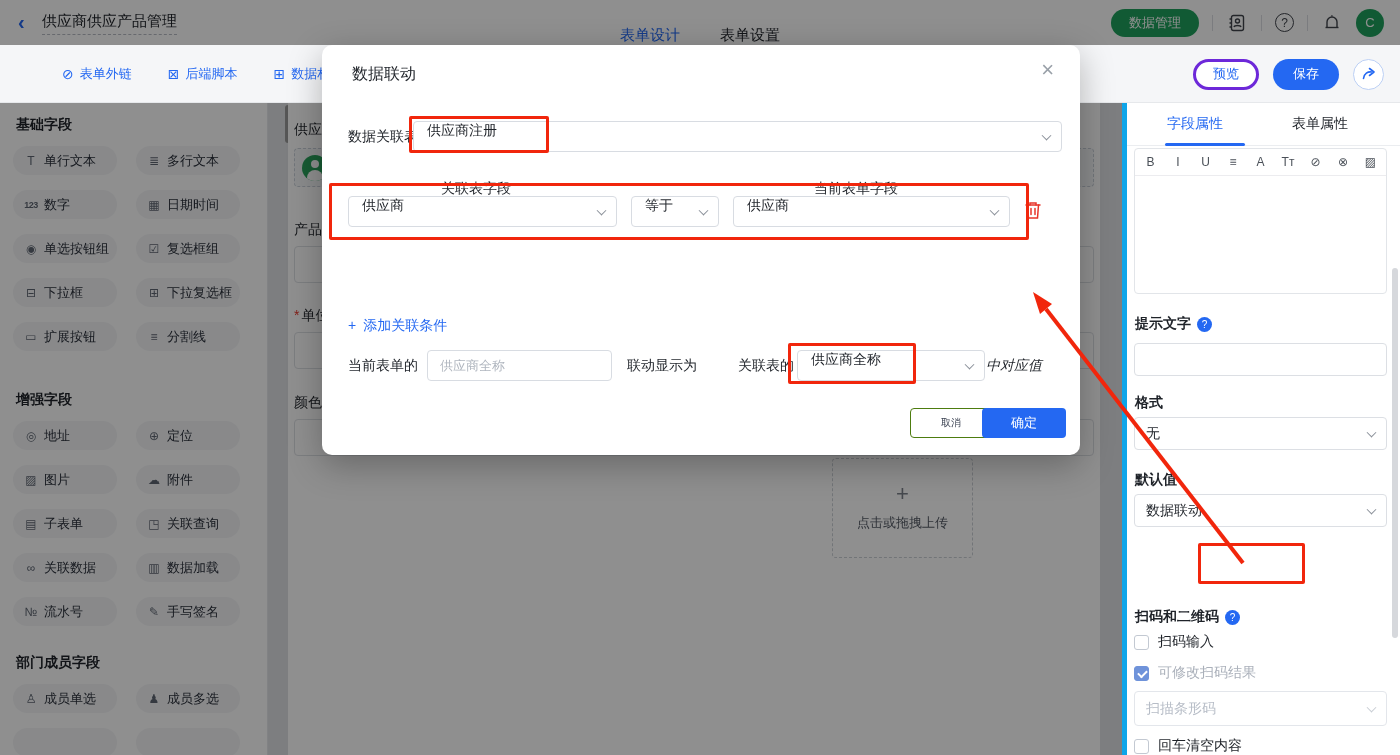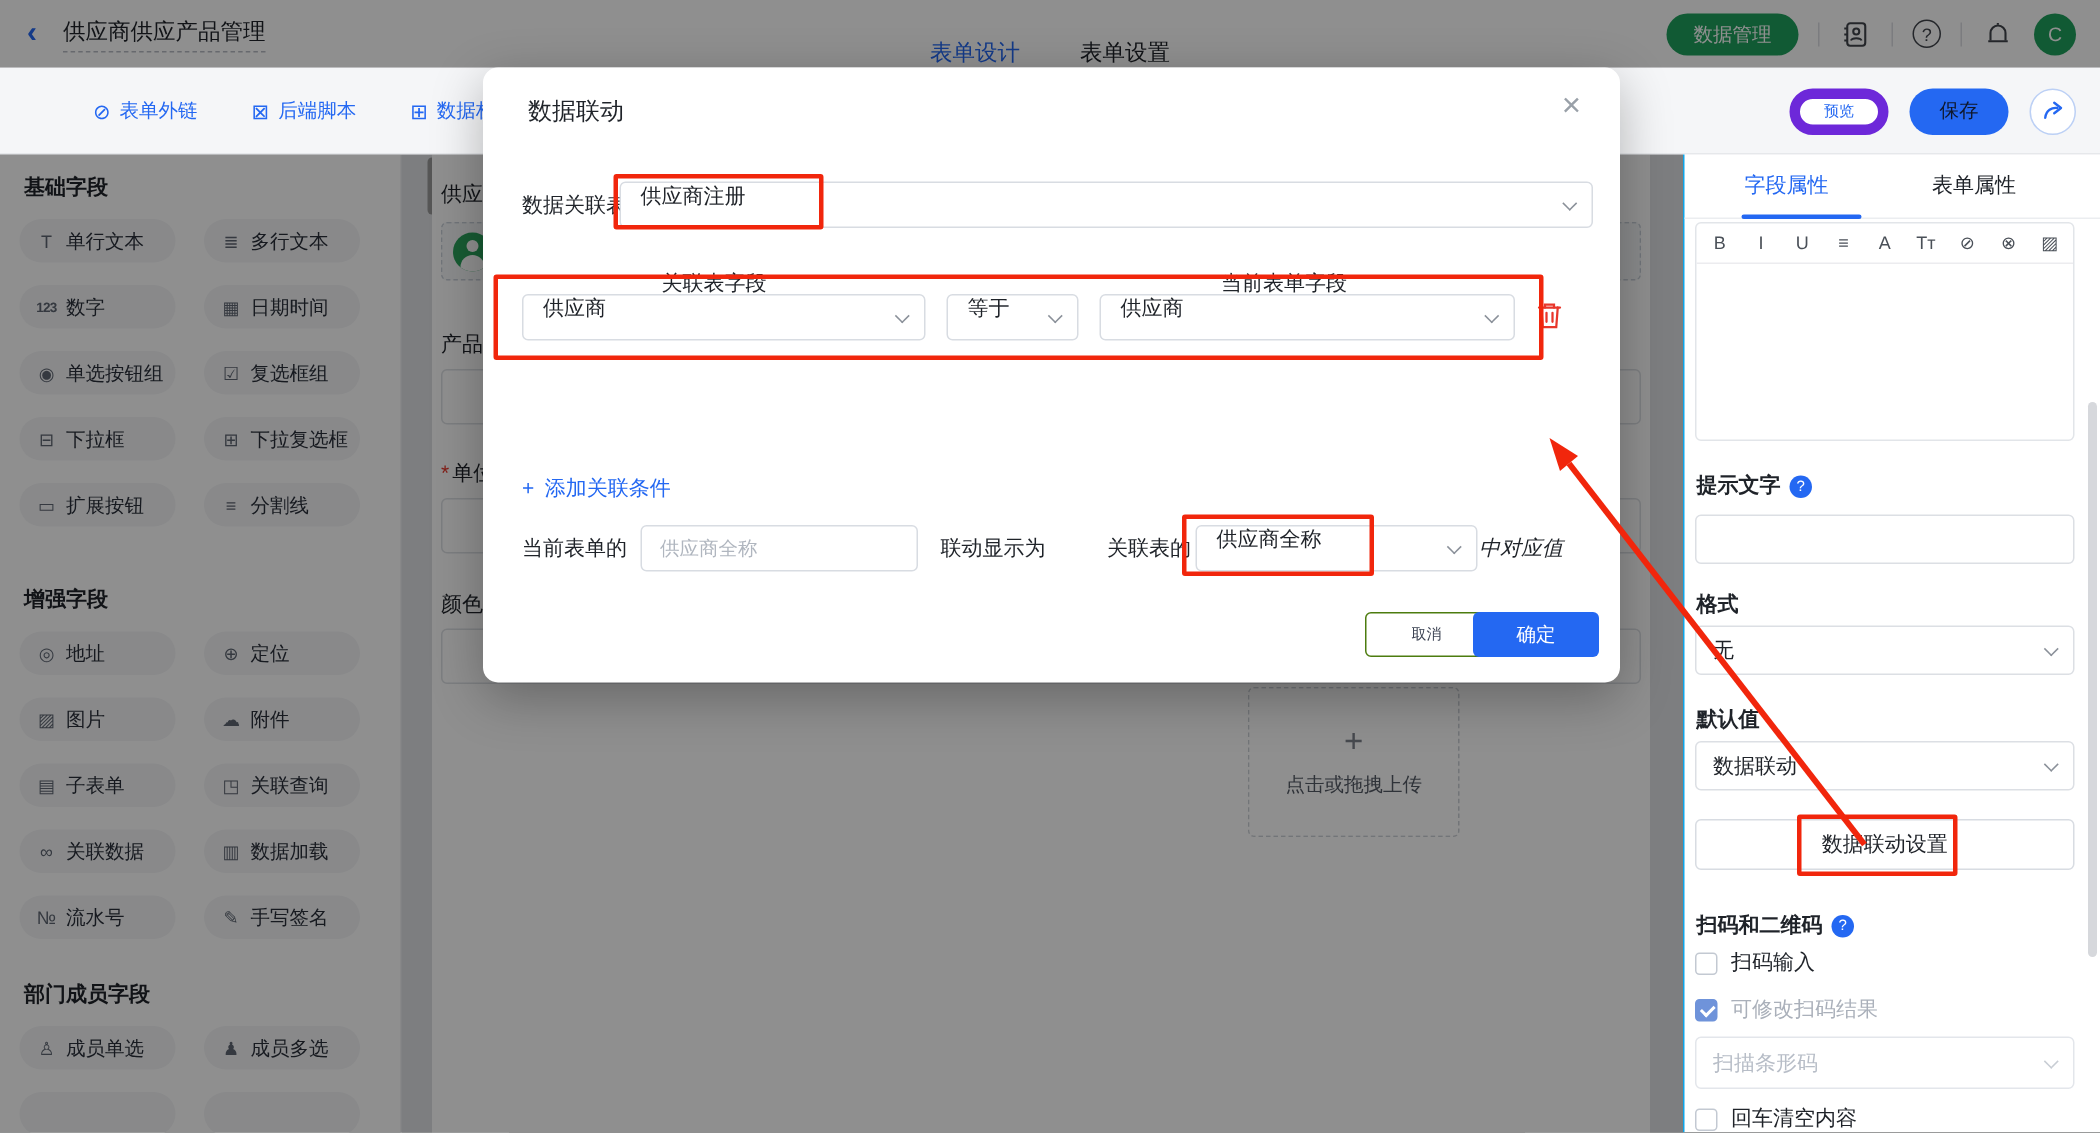--- a/index.html
+++ b/index.html
@@ -19,22 +19,22 @@
   .tb-ic { width:22px; height:22px; display:flex; align-items:center; justify-content:center; color:#41454c; cursor:pointer; }
   .help-round { width:19px; height:19px; border:1.5px solid #41454c; border-radius:50%; font-size:12px; color:#41454c; display:flex; align-items:center; justify-content:center; cursor:pointer; }
   .avatar { width:28px; height:28px; border-radius:50%; background:#1fa15d; color:#fff; font-size:13px; display:flex; align-items:center; justify-content:center; cursor:pointer; }
 
   
   .toolbar { position:absolute; left:0; top:45px; width:1400px; height:58px; background:#f5f6f8; border-bottom:1px solid #e6e8eb; z-index:2; }
   .tool-links { position:absolute; left:62px; top:0; height:58px; display:flex; gap:36px; align-items:center; }
   .tool-link { display:flex; align-items:center; gap:6px; color:#2468f2; font-size:13px; cursor:pointer; }
   .tool-link .gl { font-size:14px; }
   .tool-actions { position:absolute; right:16px; top:0; height:58px; display:flex; align-items:center; gap:14px; }
-  .btn-preview { width:66px; height:31px; border-radius:16px; border:7px solid #6d28d9; background:#fff; color:#2468f2; font-size:10px; cursor:pointer; }
-  .btn-save { width:66px; height:31px; border-radius:16px; border:none; background:#2468f2; color:#0f172a; font-size:13px; cursor:pointer; }
+  .btn-preview { width:66px; height:31px; border-radius:16px; border:3px solid #6d28d9; background:#fff; color:#2468f2; font-size:13px; cursor:pointer; }
+  .btn-save { width:66px; height:31px; border-radius:16px; border:none; background:#2468f2; color:#ffffff; font-size:13px; cursor:pointer; }
   .btn-share { width:31px; height:31px; border-radius:50%; border:1px solid #bcd0f5; background:#fff; display:flex; align-items:center; justify-content:center; cursor:pointer; }
 
   
   .sidebar { position:absolute; left:0; top:103px; width:268px; height:652px; background:#fff; border-right:1px solid #e6e8eb; padding:13px 13px 0 13px; overflow:hidden; z-index:1; }
   .sec-title { font-size:14px; font-weight:bold; color:#1f2329; margin:0 0 12px 3px; }
   .pill-grid { display:grid; grid-template-columns:104px 104px; column-gap:19px; row-gap:15px; }
   .fpill { height:29px; background:#f4f5f7; border-radius:15px; display:flex; align-items:center; padding-left:11px; gap:6px; cursor:pointer; }
   .fpill .ic { font-size:12px; color:#5f6672; min-width:14px; text-align:center; }
   .fpill .ic.small { font-size:9px; font-weight:bold; letter-spacing:-0.5px; }
   .fpill .lb { font-size:13px; color:#2a2f3a; white-space:nowrap; }
@@ -49,21 +49,21 @@
   .f-input { position:absolute; left:6px; width:800px; height:37px; background:#fff; border:1px solid #dde0e5; border-radius:4px; }
   .f-chip { position:absolute; left:6px; top:45px; width:800px; height:39px; background:#f6f8fa; border:1px dashed #c9d0d9; border-radius:4px; }
   .chip-av { position:absolute; left:7px; top:6px; width:26px; height:26px; border-radius:50%; background:#2aa35c; overflow:hidden; }
   .chip-av::before { content:""; position:absolute; left:9px; top:5px; width:8px; height:8px; border-radius:50%; background:#fff; }
   .chip-av::after { content:""; position:absolute; left:5px; top:15px; width:16px; height:12px; border-radius:8px 8px 0 0; background:#fff; }
   .upload { position:absolute; left:544px; top:355px; width:141px; height:100px; background:#fff; border:1px dashed #ccd0d6; border-radius:4px; display:flex; flex-direction:column; align-items:center; justify-content:center; gap:10px; cursor:pointer; }
   .upload .plus { font-size:22px; color:#7d828c; line-height:20px; }
   .upload .utx { font-size:13px; color:#555b66; }
 
   
-  .panel { position:absolute; left:1122px; top:103px; width:278px; height:652px; background:#fff; border-left:1px solid #0ea5e9; z-index:2;padding-left:29px; }
+  .panel { position:absolute; left:1122px; top:103px; width:278px; height:652px; background:#fff; border-left:5px solid #0ea5e9; z-index:2;padding-left:29px; }
   .panel-tabs { position:absolute; left:0; top:0; width:278px; height:43px; border-bottom:1px solid #ebedf0; }
   .p-tab { position:absolute; top:12px; font-size:14px; color:#1f2329; cursor:pointer; }
   .p-tab.active { color:#2468f2; }
   .p-underline { position:absolute; left:38px; top:40px; width:80px; height:3px; background:#2468f2; border-radius:2px; }
   .editor { position:absolute; left:7px; top:45px; width:253px; height:146px; border:1px solid #e2e5e9; border-radius:4px; background:#fff; }
   .ed-tools { height:27px; border-bottom:1px solid #ececef; display:flex; align-items:center; justify-content:space-between; padding:0 9px; }
   .ed-ic { font-size:12px; color:#4a5058; cursor:pointer; min-width:13px; text-align:center; }
   .p-head { position:absolute; font-size:14px; font-weight:bold; color:#1f2329; display:flex; align-items:center; gap:6px; }
   .badge { width:15px; height:15px; border-radius:50%; background:#2468f2; color:#fff; font-size:10px; font-weight:normal; display:flex; align-items:center; justify-content:center; }
   .p-input { position:absolute; left:7px; width:253px; height:33px; border:1px solid #dcdfe4; border-radius:4px; background:#fff; font-size:13px; padding:0 10px; color:#1f2329; outline:none; }
@@ -368,21 +368,20 @@
         <span class="caret"></span>
     </div>
 
     <div class="p-head" style="left:8px; top:368px;">
       <span>默认值</span>
     </div>
     <div class="p-select" style="top:391px;">
       <span>数据联动</span>
         <span class="caret"></span>
     </div>
-    <button class="p-btn" style="top:443px;">数据联动设置</button>
 
     <div class="p-head" style="left:8px; top:505px;">
       <span>扫码和二维码</span>
       <span class="badge">?</span>
     </div>
 
     <div>
 
         <div class="cb-row" style="top: 530px;">
           <span class="cb"></span>

